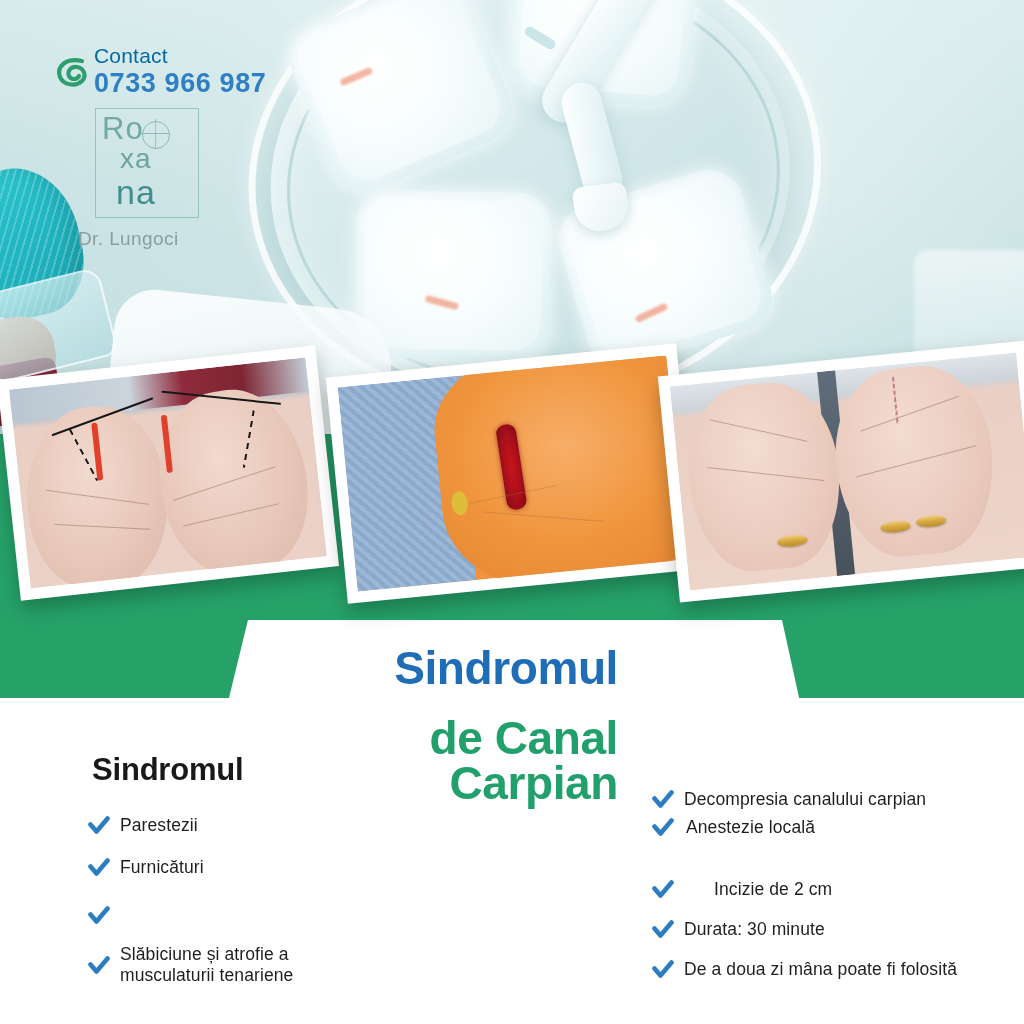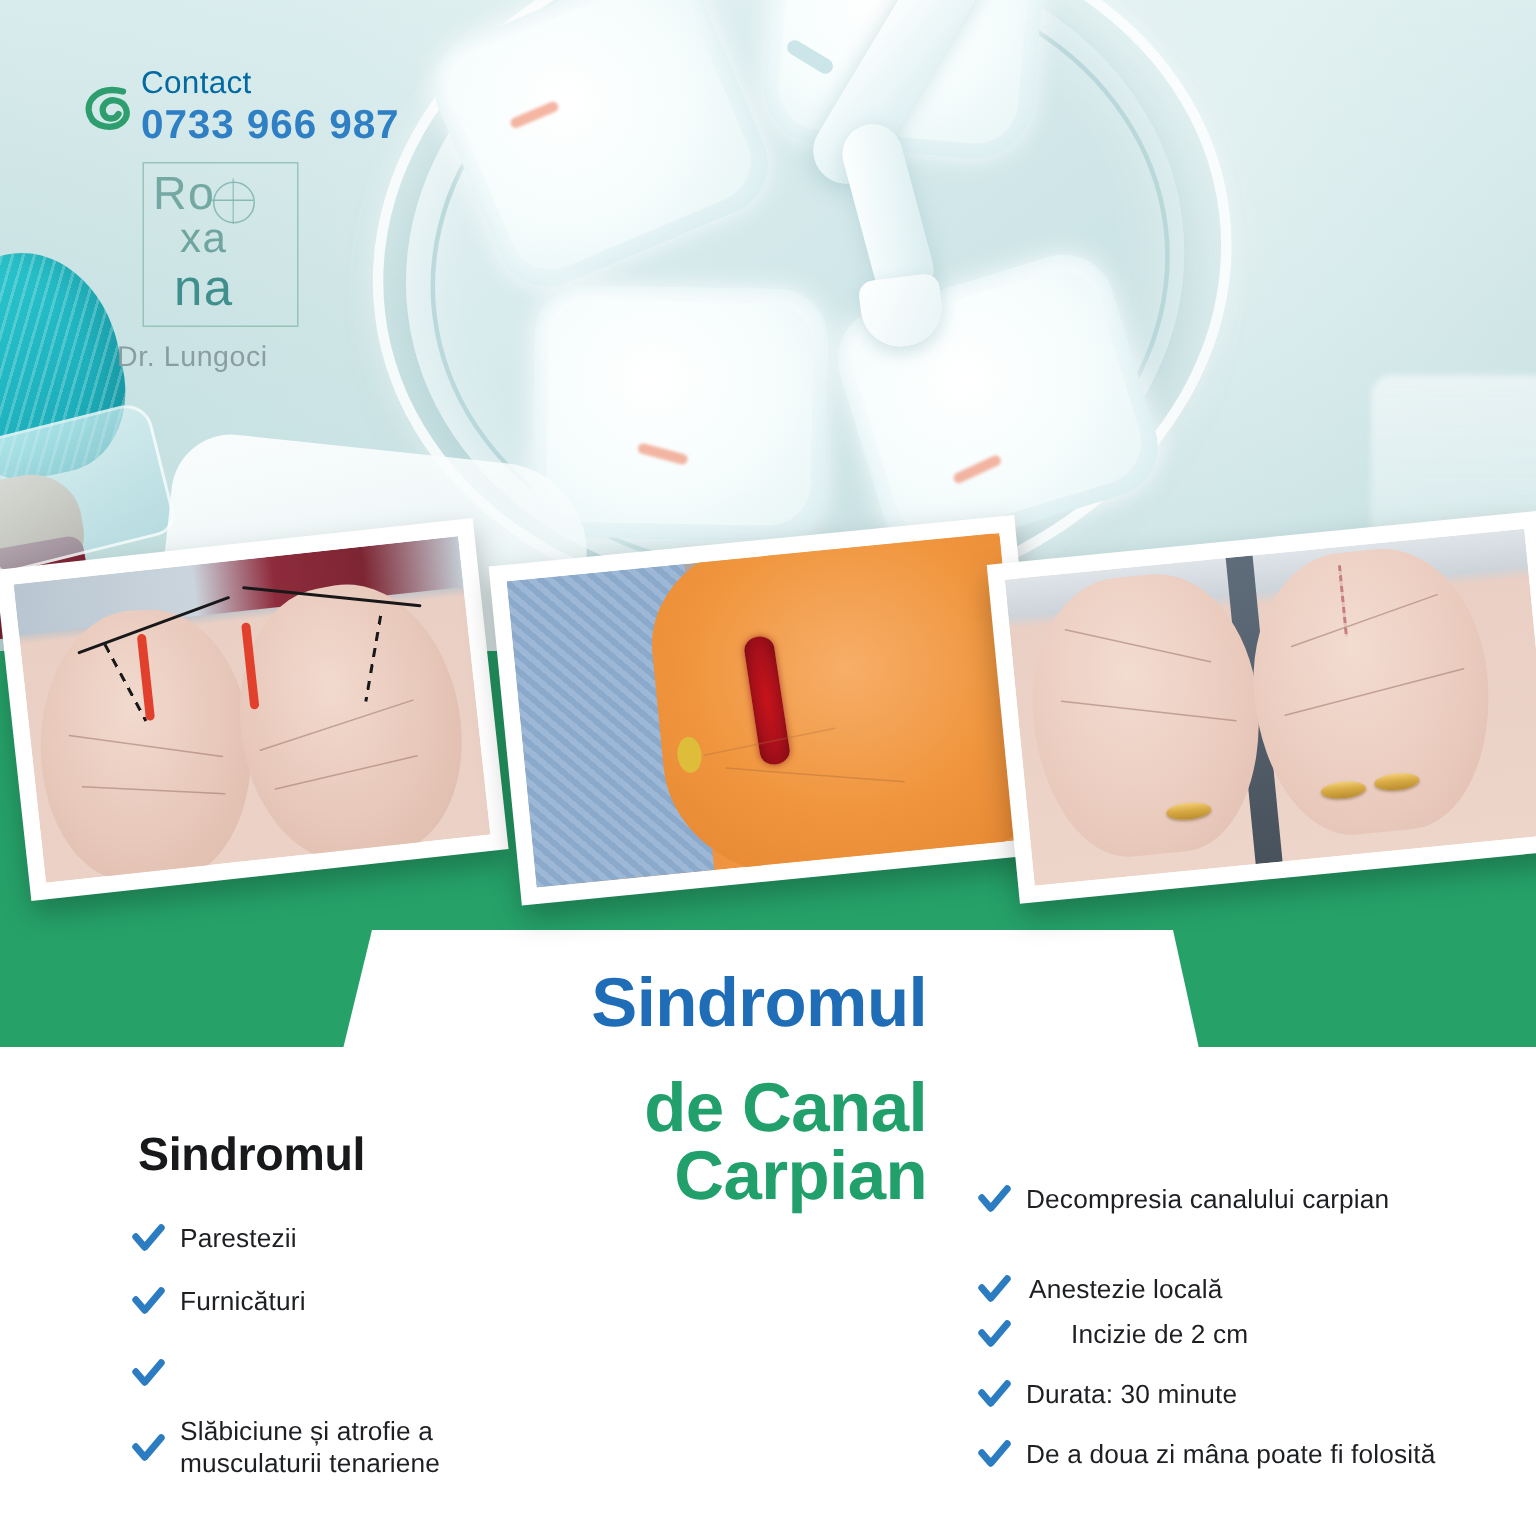--- a/index.html
+++ b/index.html
@@ -154,21 +154,21 @@
   .item{position:absolute;display:flex;align-items:center;gap:10px;}
   .chk{flex:0 0 auto;width:22px;height:22px;margin-top:1px;}
   .itxt{font-size:17.5px;color:#1d1f22;line-height:1.22;letter-spacing:.1px;}
 
   .s1{left:88px;top:814px;width:310px;}
   .s2{left:88px;top:856px;width:310px;}
   .s3{left:88px;top:904px;width:330px;}
   .s4{left:88px;top:944px;width:300px;}
 
   .r1{left:652px;top:788px;width:372px;}
-  .r2{left:652px;top:848px;width:372px;gap:12px;}
+  .r2{left:652px;top:816px;width:372px;gap:12px;}
   .r3{left:652px;top:878px;width:372px;gap:40px;}
   .r4{left:652px;top:918px;width:372px;}
   .r5{left:652px;top:958px;width:350px;}
 </style>
 </head>
 <body>
 
 <div class="page">
 
   <div class="hero">

